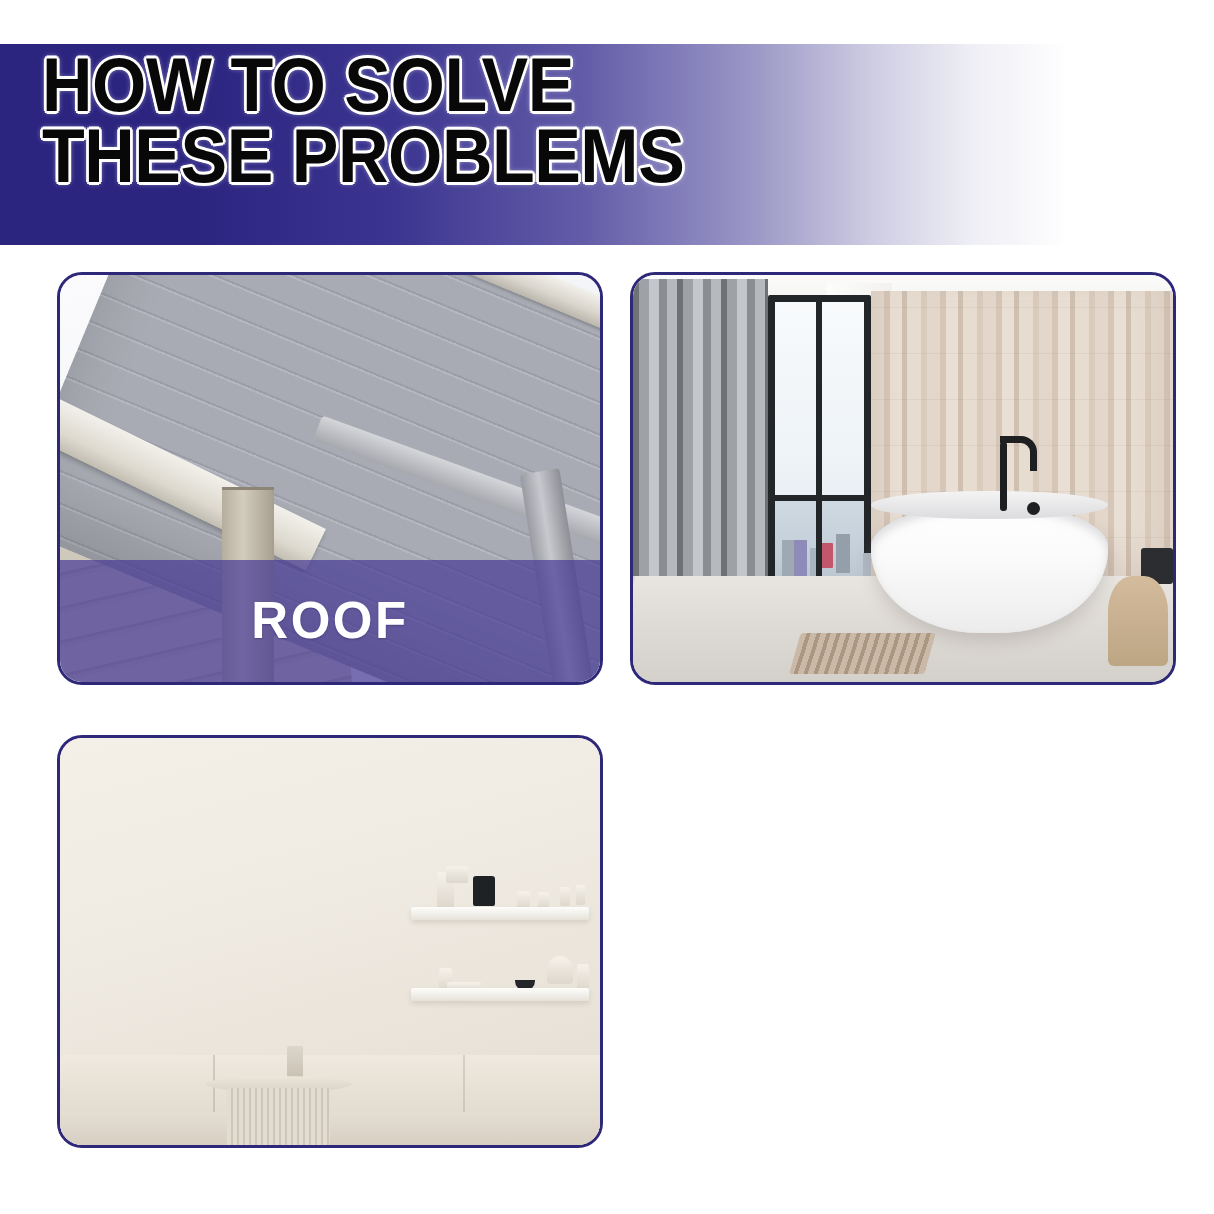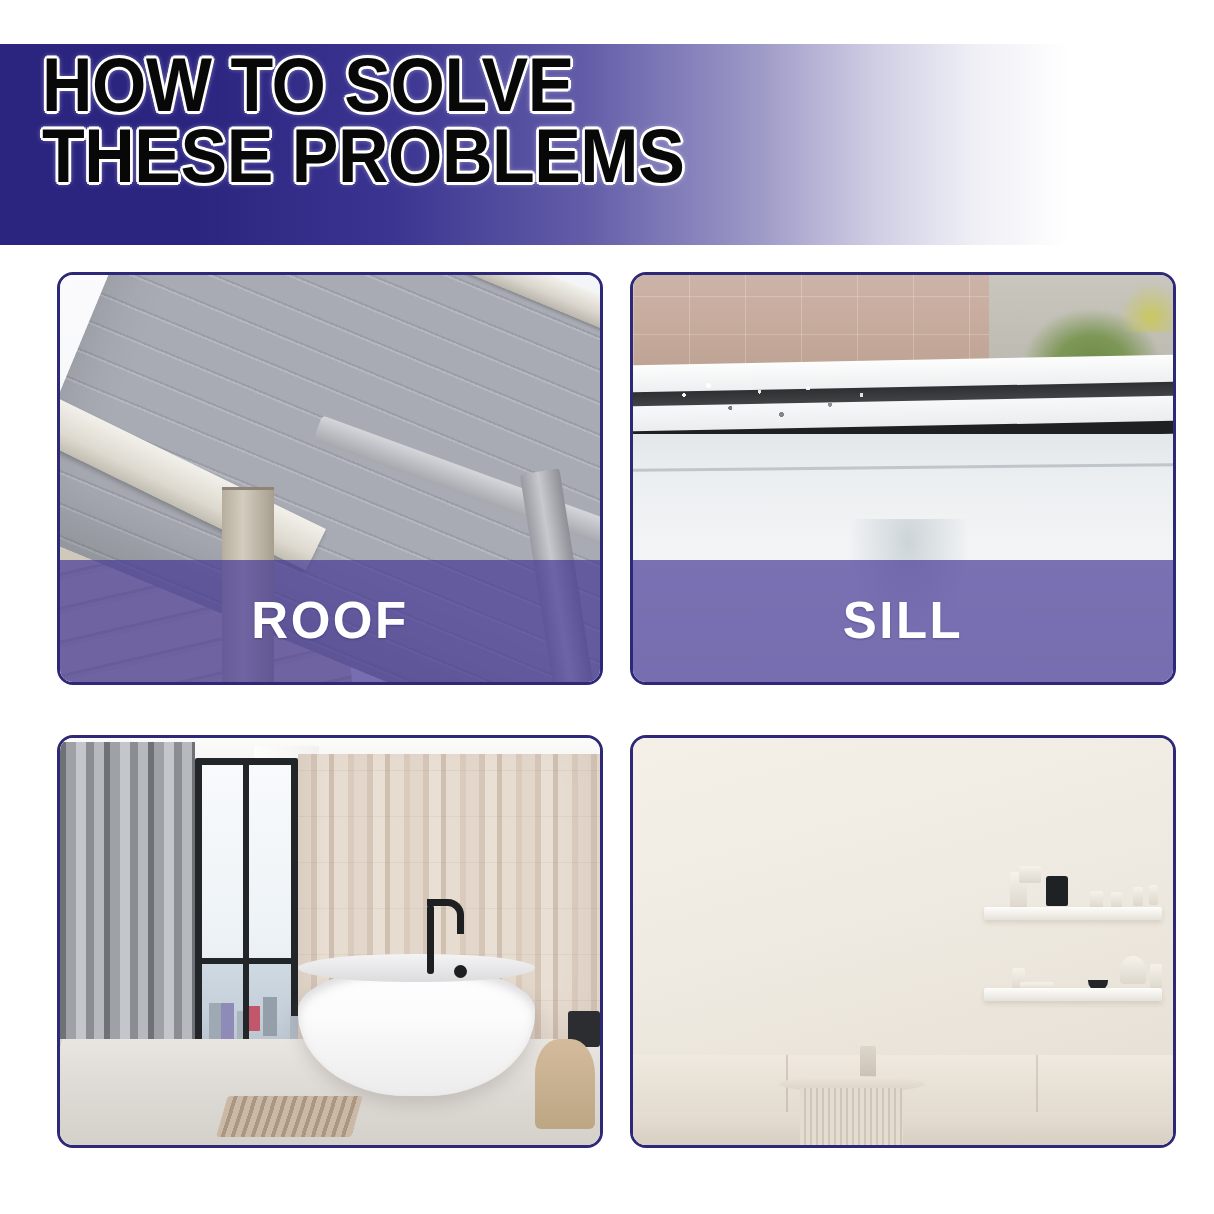--- a/index.html
+++ b/index.html
@@ -56,21 +56,21 @@
     display:grid;
     grid-template-columns:546px 546px;
     grid-template-rows:413px 413px;
     column-gap:27px;
     row-gap:50px;
   }
 
   .card{
     position:relative;
     border:3px solid #2d2878;
-    border-radius:16px;
+    border-radius:25px;
     overflow:hidden;
     background:#4c1d95;
   }
   .card-photo{
     position:absolute;
     inset:0;
     overflow:hidden;
   }
   .card-overlay{
     position:absolute;
@@ -442,40 +442,20 @@
       <div class="gable-beam"></div>
       <div class="post"></div>
       <div class="gutter"></div>
       <div class="downspout"></div>
     </div>
     <div class="card-overlay">
       <span class="card-label">ROOF</span>
     </div>
   </div>
 
-  <div class="card">
-    <div class="card-photo ph-sill">
-      <div class="outside"></div>
-      <div class="bricks"></div>
-      <div class="pavement"></div>
-      <div class="grass"></div>
-      <div class="grass2"></div>
-      <div class="frame-top"></div>
-      <div class="glazing"></div>
-      <div class="frame-mid"></div>
-      <div class="seal"></div>
-      <div class="sill-board"></div>
-      <div class="sill-edge"></div>
-      <div class="stain"></div>
-      <div class="drops"></div>
-    </div>
-    <div class="card-overlay">
-      <span class="card-label">SILL</span>
-    </div>
-  </div>
 
   <div class="card">
     <div class="card-photo ph-bath">
       <div class="ceil"></div>
       <div class="wall-left"></div>
       <div class="wood-wall"></div>
       <div class="window">
         <div class="city"></div>
         <div class="redroof"></div>
         <div class="bluebox"></div>

